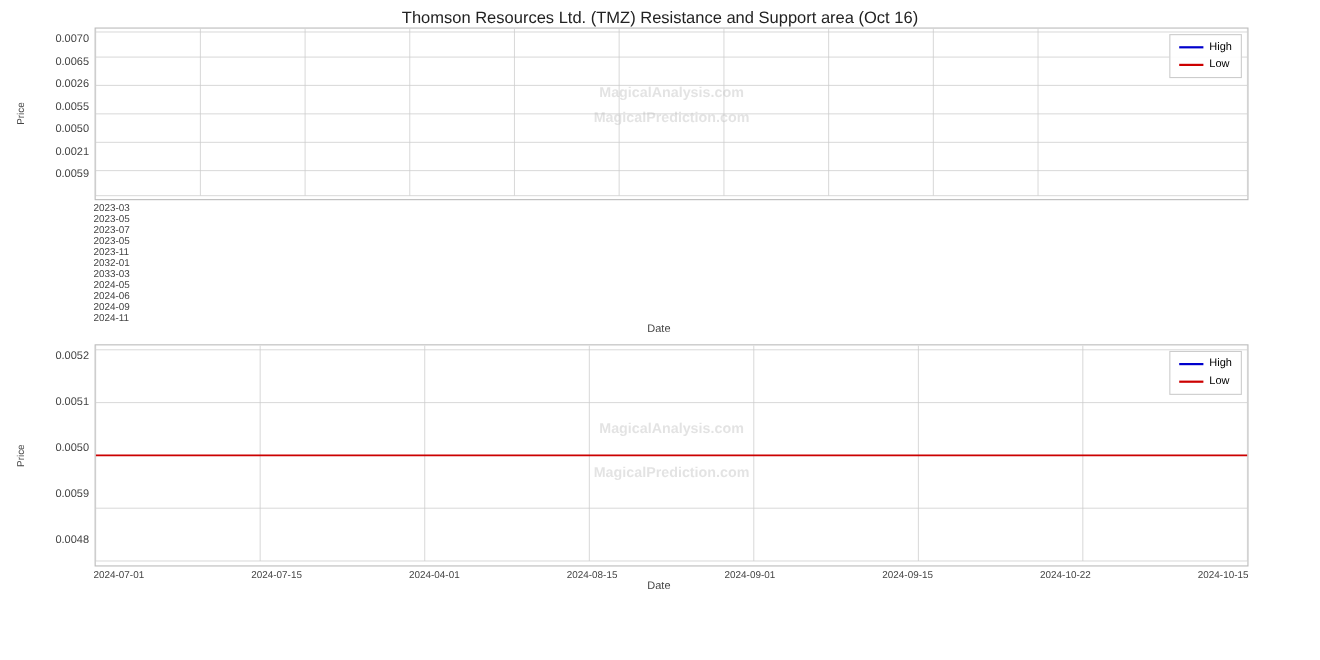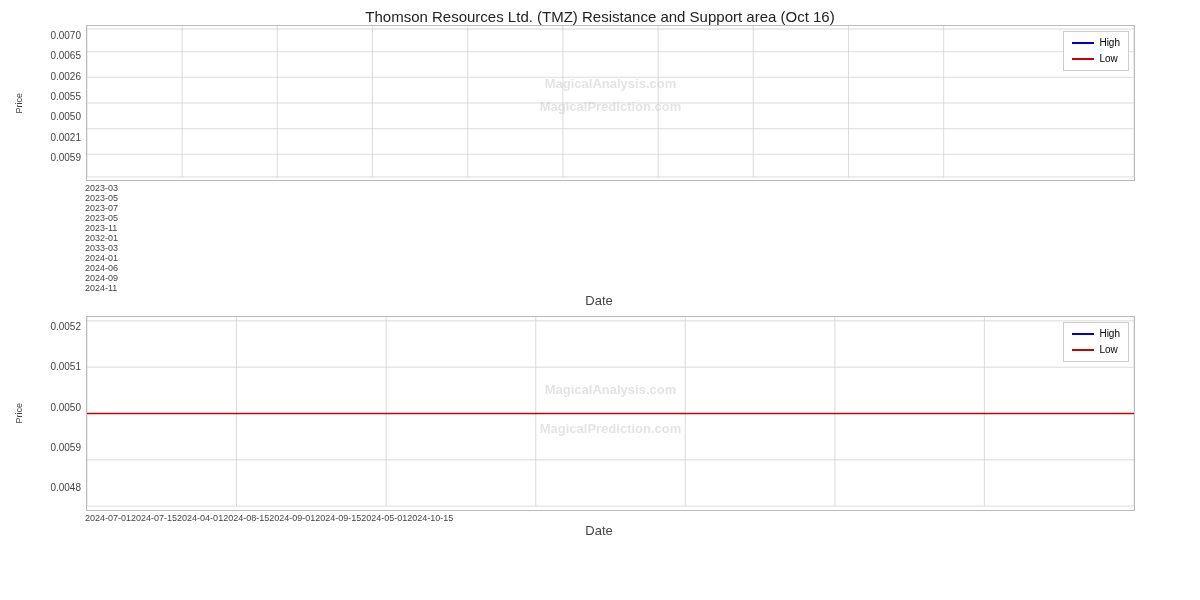--- a/index.html
+++ b/index.html
@@ -89,21 +89,21 @@
       gap: 5px;
       line-height: 1.6;
     }
     .legend-line {
       width: 22px;
       height: 2px;
       display: inline-block;
     }
     .x-label-center {
       text-align: center;
-      font-size: 13px;
+      font-size: 10px;
       color: #444;
       padding-left: 58px;
       padding-right: 60px;
       margin-bottom: 2px;
     }
     .divider {
       height: 6px;
     }
   </style>
 </head>
@@ -185,21 +185,21 @@
       </div>
 
       <div style="display:flex; padding-left:75px; padding-right:55px; font-size:9px; color:#444; justify-content:flex-start; margin-top:2px;flex-direction:column;">
         <span>2023-03</span>
         <span>2023-05</span>
         <span>2023-07</span>
         <span>2023-05</span>
         <span>2023-11</span>
         <span>2032-01</span>
         <span>2033-03</span>
-        <span>2024-01</span>
+        <span>2024-05</span>
         <span>2024-06</span>
         <span>2024-09</span>
         <span>2024-11</span>
       </div>
       <div class="x-label-center">Date</div>
     </div>
 
     <div class="divider"></div>
 
     <div class="chart-wrapper">
@@ -246,27 +246,27 @@
             </div>
             <div class="legend-item">
               <span class="legend-line" style="background:#cc0000;"></span>
               <span>Low</span>
             </div>
           </div>
         </div>
         <div style="width:55px;"></div>
       </div>
 
-      <div style="display:flex; padding-left:75px; padding-right:55px; font-size:9px; color:#444; justify-content:flex-start; margin-top:2px;">
+      <div style="display:flex; padding-left:75px; padding-right:55px; font-size:9px; color:#444; justify-content:space-between; margin-top:2px;">
         <span>2024-07-01</span>
         <span>2024-07-15</span>
         <span>2024-04-01</span>
         <span>2024-08-15</span>
         <span>2024-09-01</span>
         <span>2024-09-15</span>
-        <span>2024-05-01</span>
+        <span>2024-10-22</span>
         <span>2024-10-15</span>
       </div>
       <div class="x-label-center">Date</div>
     </div>
 
   </div>
 </div>
 
 </body></html>

